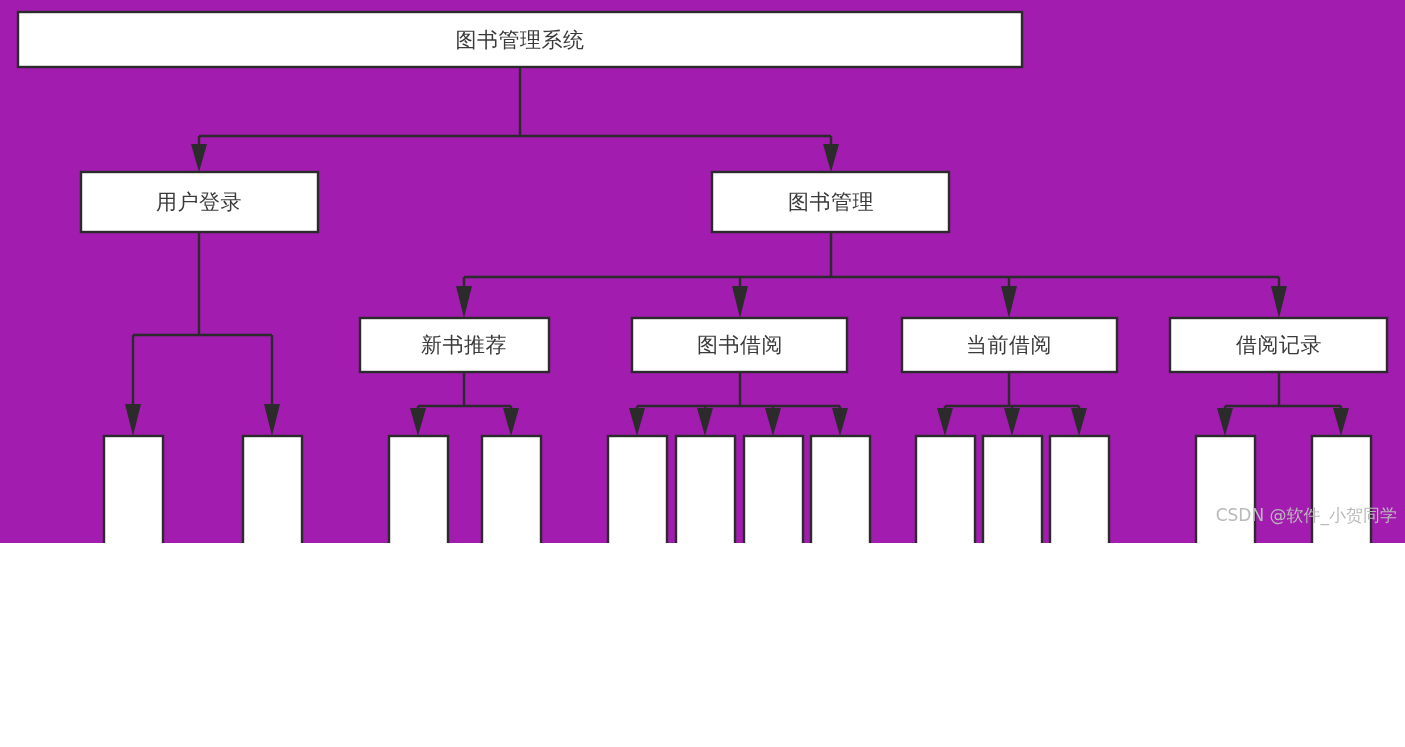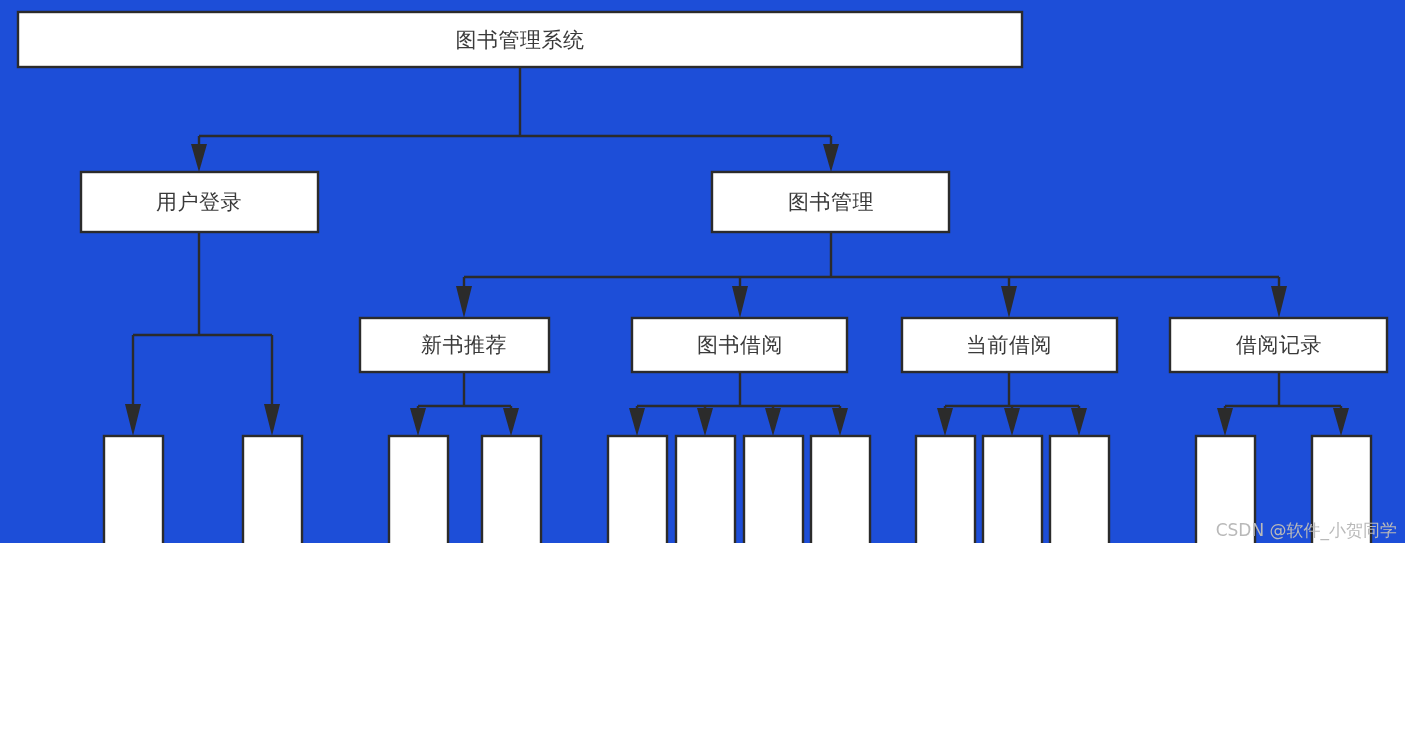--- a/index.html
+++ b/index.html
@@ -7,21 +7,21 @@
     padding: 0;
     background: #ffffff;
   }
   body {
     font-family: "DejaVu Sans", "Liberation Sans", sans-serif;
   }
   #diagram-root {
     position: relative;
     width: 1405px;
     height: 543px;
-    background: #1d4ed8;
+    background: #a21caf;
     overflow: hidden;
   }
   svg.diagram-canvas {
     position: absolute;
     top: 0;
     left: 0;
     width: 1405px;
     height: 747px;
   }
   .node-box {
@@ -52,21 +52,21 @@
     font-size: 20px;
     fill: #3a3a3a;
     text-anchor: middle;
     dominant-baseline: middle;
     writing-mode: vertical-rl;
     letter-spacing: 2px;
   }
   .watermark {
     position: absolute;
     right: 8px;
-    bottom: 1px;
+    bottom: 16px;
     font-family: "DejaVu Sans", "Liberation Sans", sans-serif;
     font-size: 17px;
     color: #b9b9b9;
     white-space: nowrap;
     user-select: none;
   }
 </style>
 </head>
 <body>
 

